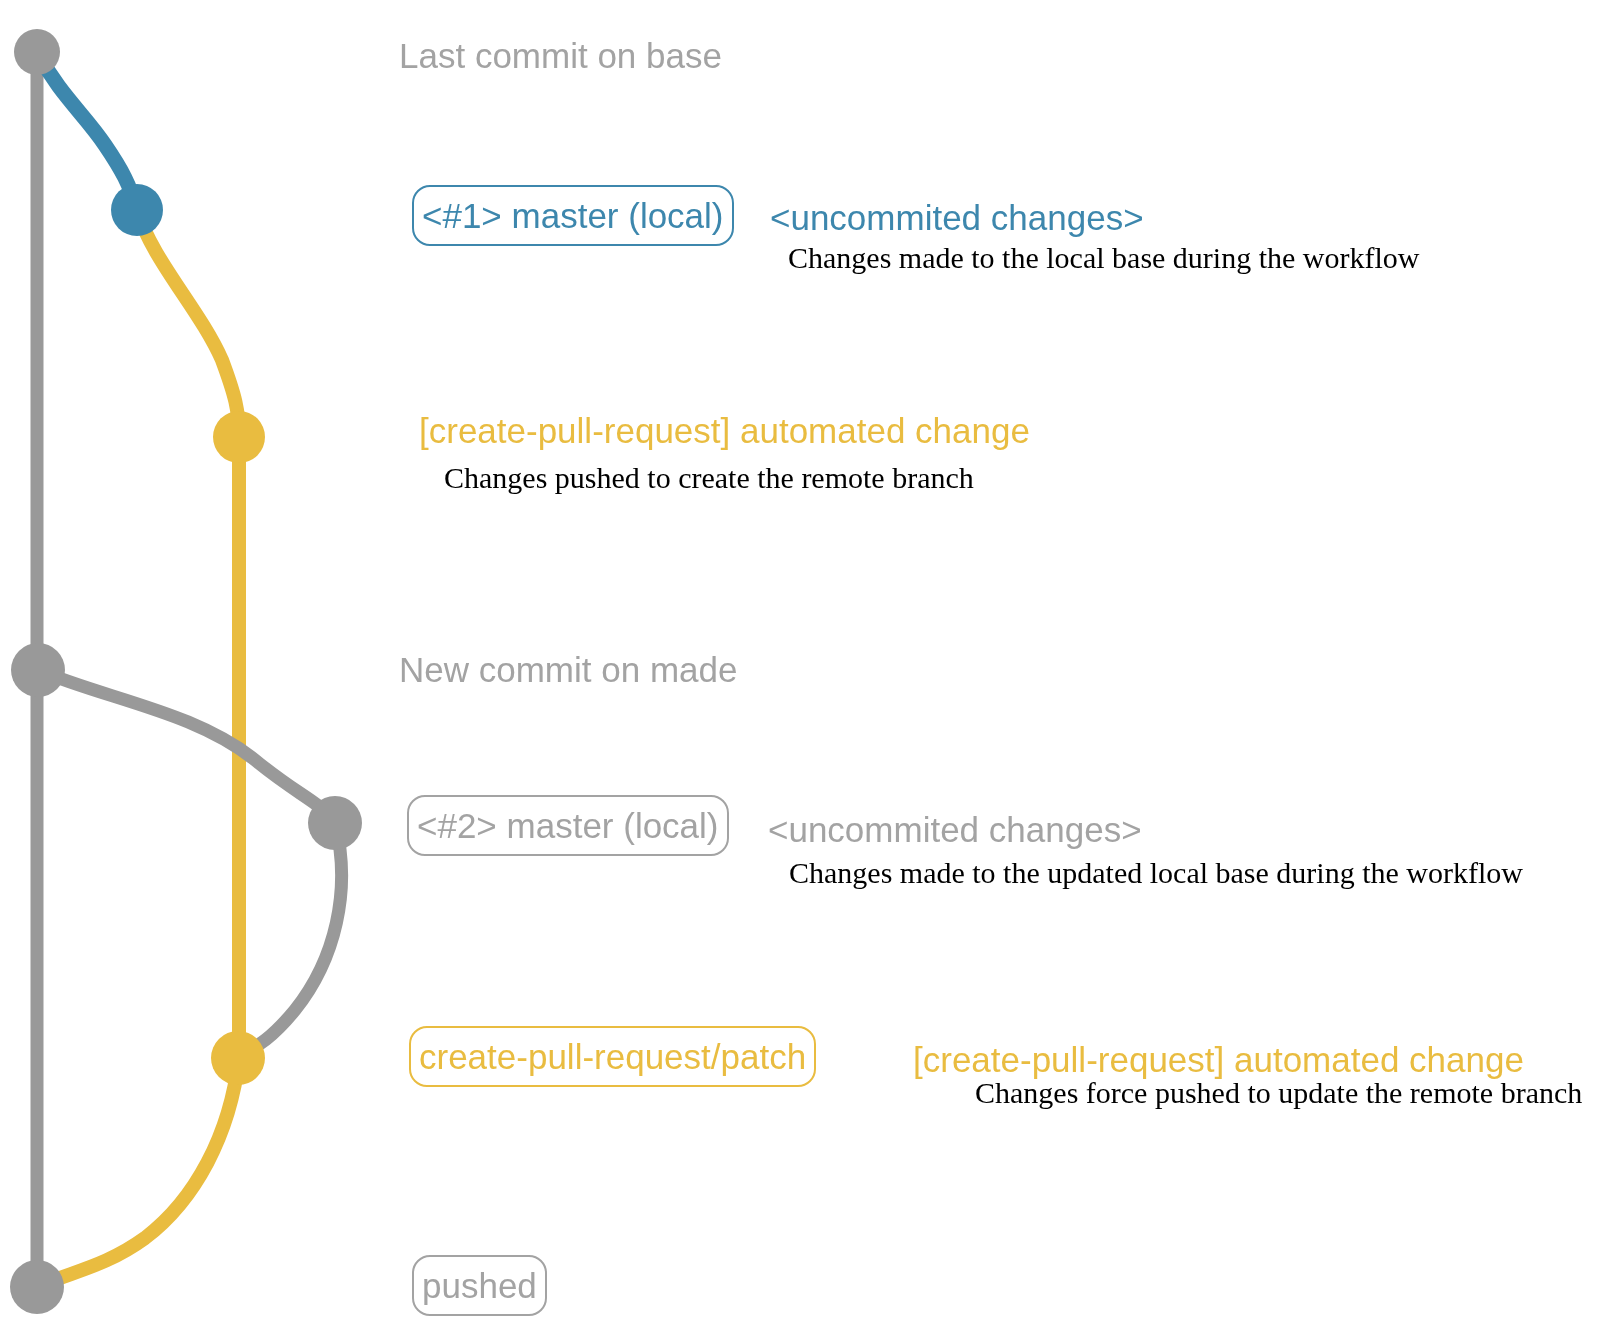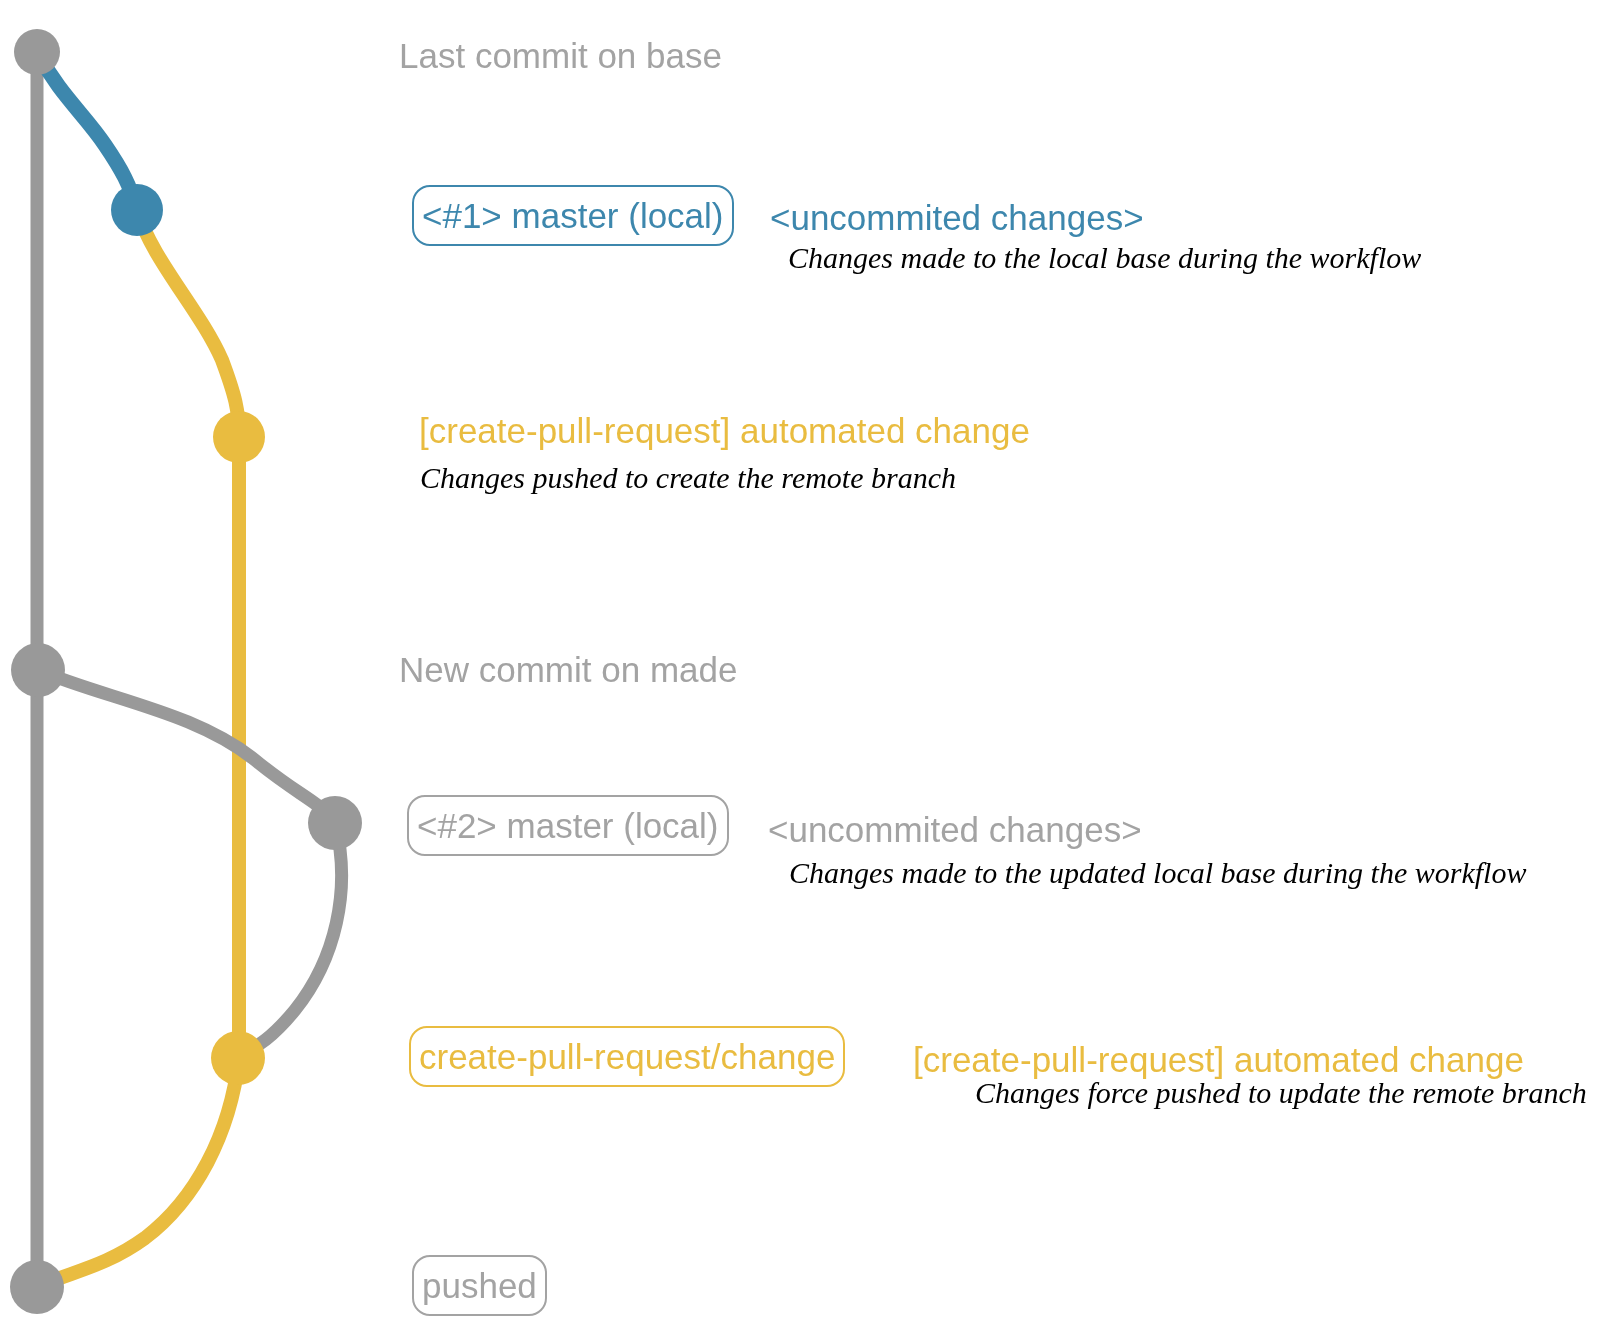--- a/index.html
+++ b/index.html
@@ -36,21 +36,20 @@
   .lbl.blue{color:var(--local);}
   .lbl.yellow{color:var(--remote);margin-left:20px;}
 
   .note{
     position:absolute;
     font-family:"Liberation Serif", serif;
     font-size:30px;
     line-height:34px;
     color:var(--note);
     white-space:nowrap;
-    font-style:italic;
   }
 
   .badge{
     position:absolute;
     box-sizing:border-box;
     font-size:35px;
     line-height:41px;
     padding:8px 8px;
     border:2.5px solid;
     border-radius:18px;
@@ -60,21 +59,21 @@
   .badge.blue{color:var(--local);border-color:var(--local);}
   .badge.gray{color:var(--base-text);border-color:var(--base-text);}
   .badge.yellow{color:var(--remote);border-color:var(--remote);}
 
   
   #label-last-commit{left:399px;top:36px;}
   #badge-1{left:412px;top:185px;}
   #msg-1{left:770px;top:198px;}
   #note-1{left:788px;top:241px;}
   #msg-2{left:399px;top:411px;}
-  #note-2{left:420px;top:461px;}
+  #note-2{left:444px;top:461px;}
   #label-new-commit{left:399px;top:650px;}
   #badge-2{left:407px;top:795px;}
   #msg-3{left:768px;top:810px;}
   #note-3{left:789px;top:856px;}
   #badge-3{left:409px;top:1026px;}
   #msg-4{left:893px;top:1040px;}
   #note-4{left:975px;top:1076px;}
   #badge-4{left:412px;top:1255px;}
   #msg-5{left:567px;top:1265px;}
 </style>
@@ -113,19 +112,19 @@
 
   <div id="msg-2" class="lbl yellow">[create-pull-request] automated change</div>
   <div id="note-2" class="note">Changes pushed to create the remote branch</div>
 
   <div id="label-new-commit" class="lbl gray">New commit on made</div>
 
   <div id="badge-2" class="badge gray">&lt;#2&gt; master (local)</div>
   <div id="msg-3" class="lbl gray">&lt;uncommited changes&gt;</div>
   <div id="note-3" class="note">Changes made to the updated local base during the workflow</div>
 
-  <div id="badge-3" class="badge yellow">create-pull-request/change</div>
+  <div id="badge-3" class="badge yellow">create-pull-request/patch</div>
   <div id="msg-4" class="lbl yellow">[create-pull-request] automated change</div>
   <div id="note-4" class="note">Changes force pushed to update the remote branch</div>
 
   <div id="badge-4" class="badge gray">pushed</div>
 
 </div>
 
 </body></html>

